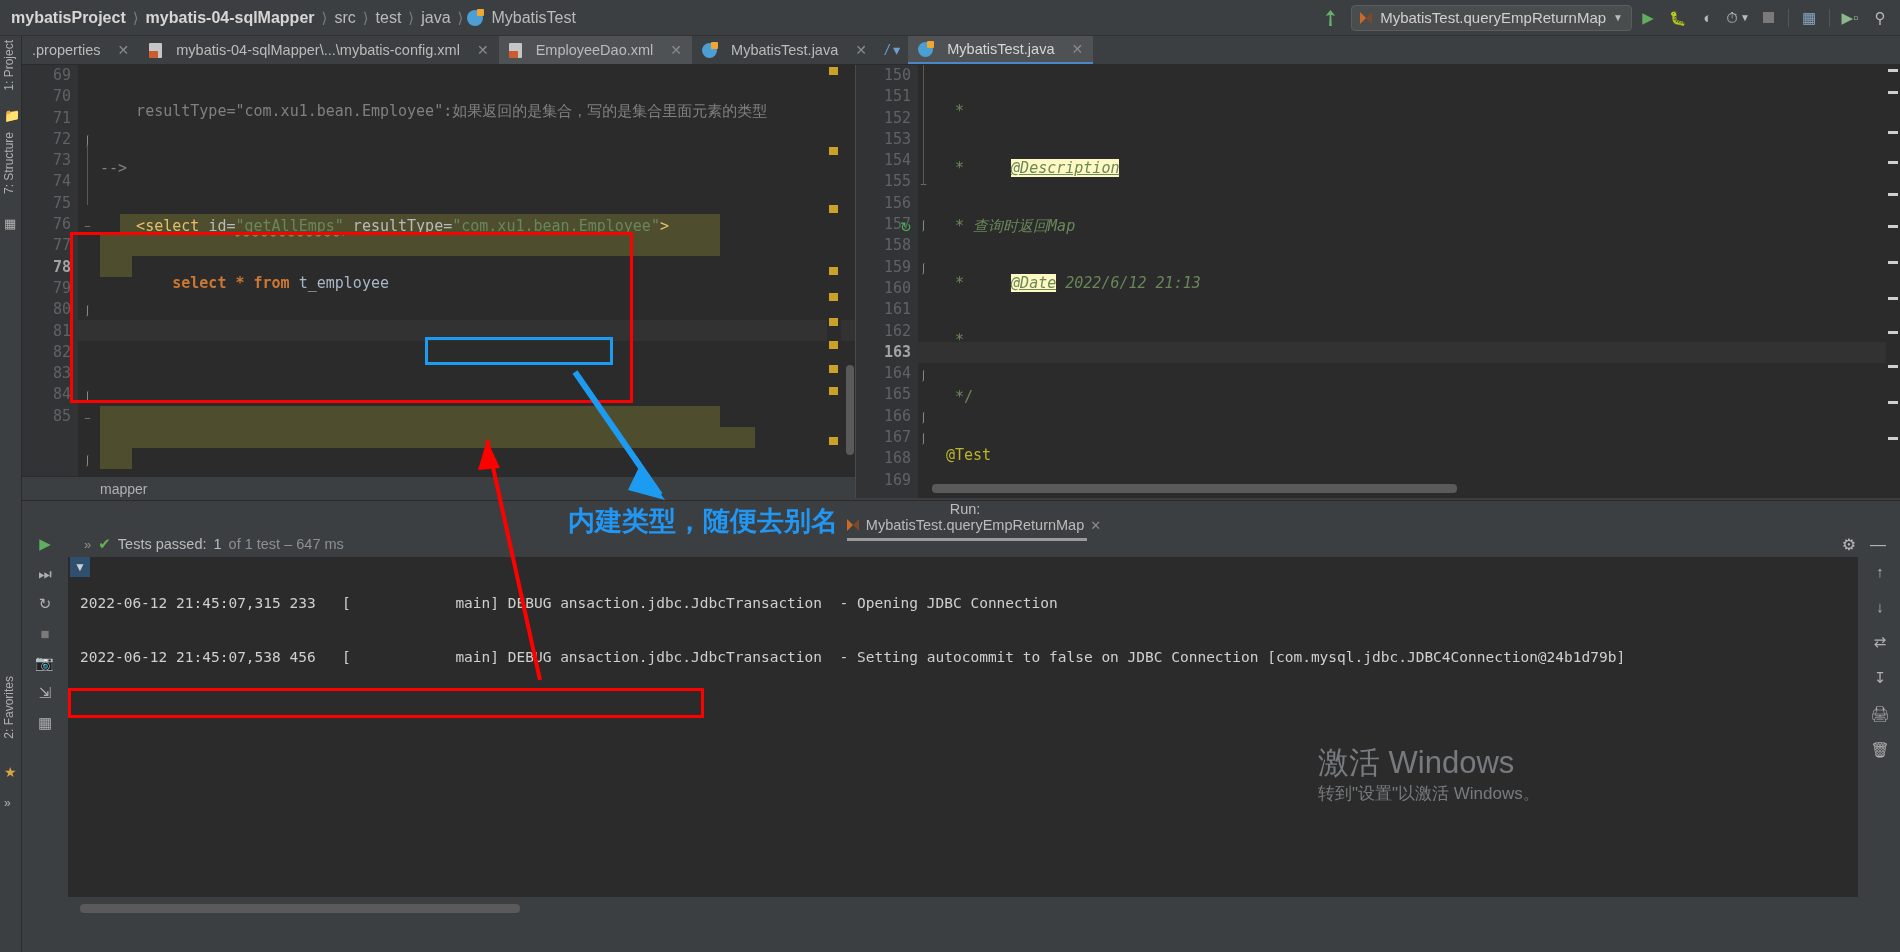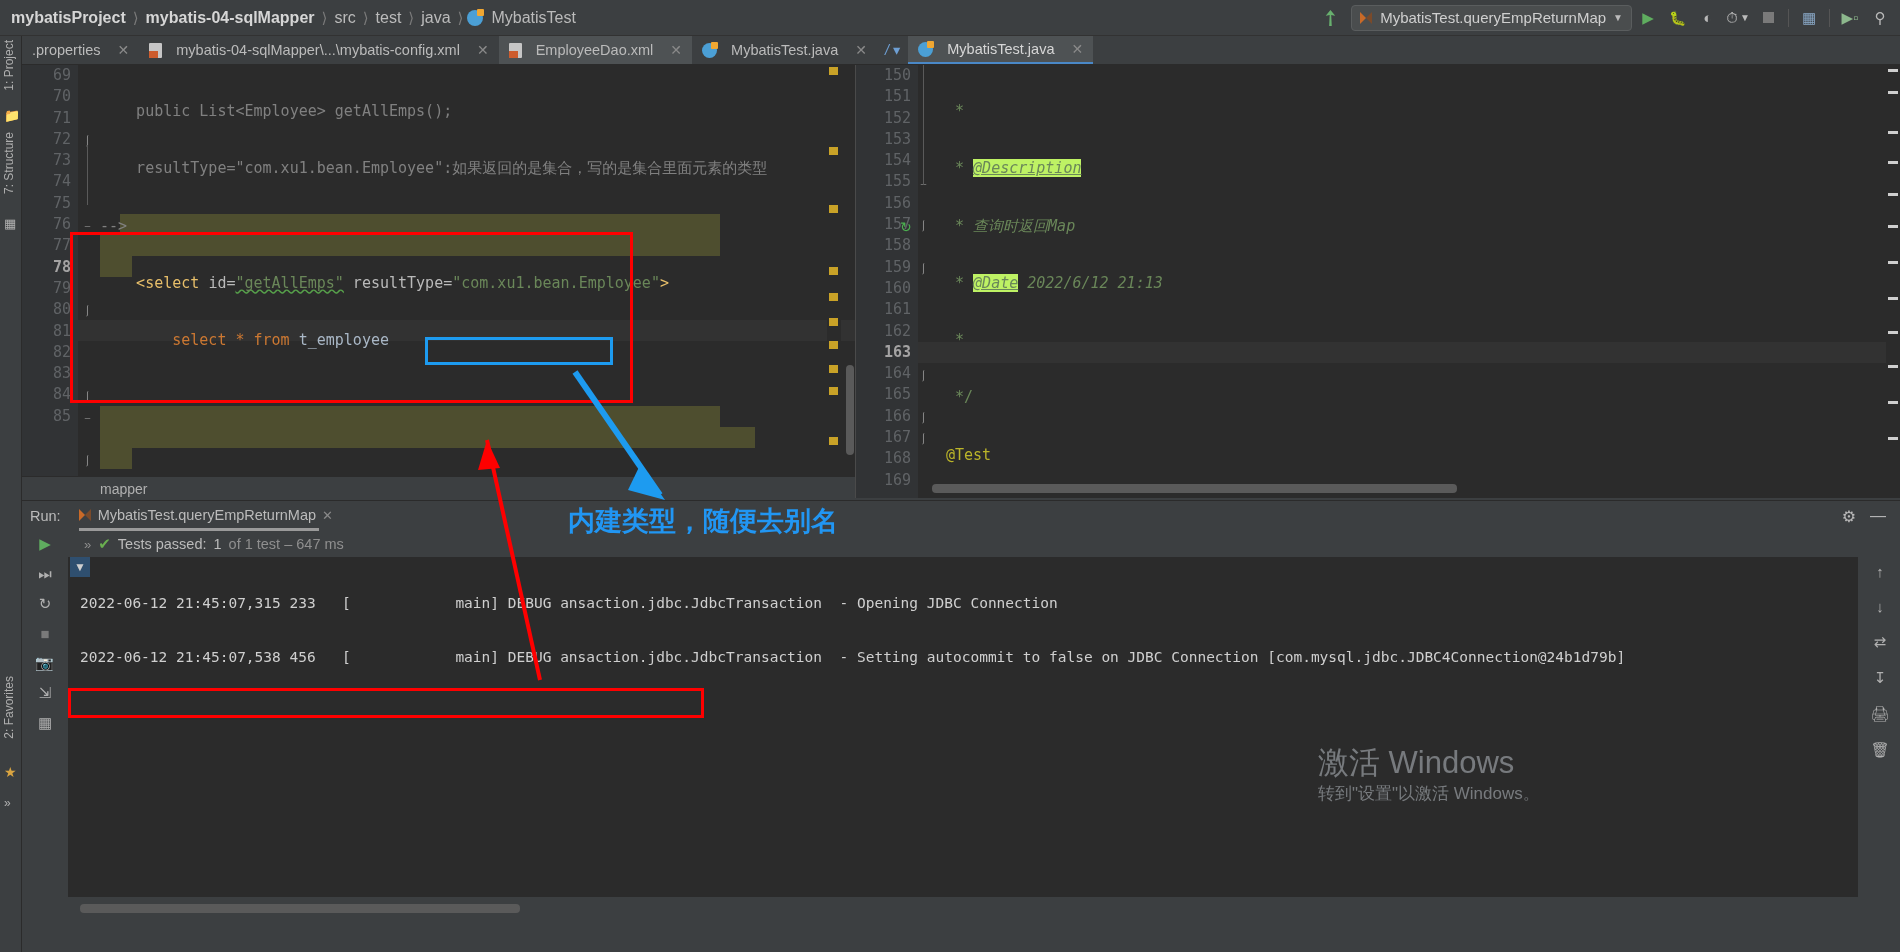--- a/index.html
+++ b/index.html
@@ -90,24 +90,24 @@
   .code {
     position:absolute; top:0; left:0; right:0; bottom:0;
     font-family:"DejaVu Sans Mono", monospace; font-size:15px; white-space: pre;
     color:#a9b7c6;
   }
   .cl { height:21.3px; line-height:21.3px; }
   .tag { color:#e8bf6a; }
   .attr { color:#bababa; }
   .str { color:#6a8759; }
   .cmt { color:#808080; }
-  .sql-kw { color:#cc7832; }
+  .sql-kw { color:#cc7832;font-weight:bold; }
   .sql-tbl { color:#a9b7c6; }
   .anno { color:#bbb529; }
-  .greenund { color:#6a8759; text-decoration: underline; font-style: italic; background:#bef264; }
+  .greenund { color:#6a8759; text-decoration: underline; font-style: italic; background:#fef9c3;margin-left:38px; }
   .wavy { text-decoration: underline wavy #56a14a; text-decoration-skip-ink:none; }
 
   
   .band { position:absolute; left:0; right:0; height:21.3px; }
   .band-olive { background:#4e4e2f; }
   .band-dark  { background:#323232; }
 
   
   .stripe { position:absolute; top:0; bottom:0; width:14px; background:#2b2b2b; }
   .mk { position:absolute; width:9px; height:8px; background:#c9a227; left:2px; }
@@ -120,21 +120,21 @@
     position:absolute; left:22px; top:476px; width:833px; height:24px;
     background:#3c3f41; color:#b0b0b0; font-size:14px; padding-left:78px; line-height:24px;
     border-top:1px solid #2b2b2b;
   }
 
   
   .runpanel {
     position:absolute; left:22px; top:500px; width:1878px; height:452px; background:#3c3f41;
     border-top:1px solid #2b2b2b;
   }
-  .run-header { position:relative; height:30px; display:flex; align-items:center; padding-left:8px; color:#bbbbbb; font-size:14.5px; }
+  .run-header { position:relative; height:30px; display:flex; align-items:center; padding-left:8px; color:#bbbbbb; font-size:14.5px;flex-direction:column; }
   .run-tab { display:flex; align-items:center; gap:6px; margin-left:18px; padding-bottom:2px; position:relative;}
   .run-tab-underline { position:absolute; left:0; right:14px; bottom:-6px; height:3px; background:#9a9a9a; }
   .run-header-right { margin-left:auto; display:flex; align-items:center; gap:14px; padding-right:14px; color:#b8b8b8; font-size:16px; }
   .status-line { height:26px; display:flex; align-items:center; gap:7px; padding-left:62px; color:#bbbbbb; font-size:14.5px; background:#3c3f41; }
   .dim { color:#8f8f8f; }
   .ok { color:#6aaf50; font-size:15px; }
   .console {
     position:absolute; left:46px; top:56px; width:1790px; height:340px;
     background:#2b2b2b; color:#cfcfcf; font-family:"DejaVu Sans Mono", monospace; font-size:14.5px;
     white-space:pre; overflow:hidden; padding-top:4px;
@@ -304,21 +304,20 @@
         <div class="fold" style="top:240px;">⎰</div>
         <div class="fold" style="top:240px;left:0;width:1px;height:0;"></div>
         <div class="fold" style="top:326px;">⎰</div>
         <div class="fold" style="top:347px;">⎯</div>
         <div class="fold" style="top:390px;">⎰</div>
         <div class="fold" style="top:432px;">⎰</div>
         <div style="position:absolute;left:5px;top:80px;width:1px;height:60px;background:#5a5a5a;"></div>
       </div>
 
       <div class="code" style="padding-left:78px;">
-        <div class="cl cmt">    public List&lt;Employee&gt; getAllEmps();</div>
         <div class="cl cmt">    resultType="com.xu1.bean.Employee":如果返回的是集合，写的是集合里面元素的类型</div>
         <div class="cl cmt" style="padding-left:0">--&gt;</div>
         <div class="cl"><span class="tag">    &lt;select </span><span class="attr">id=</span><span class="str wavy">"getAllEmps"</span><span class="attr"> resultType=</span><span class="str">"com.xu1.bean.Employee"</span><span class="tag">&gt;</span></div>
         <div class="cl"><span class="sql-kw">        select </span><span class="sql-kw">* from </span><span class="sql-tbl">t_employee</span></div>
         
         
         
         
         
         

